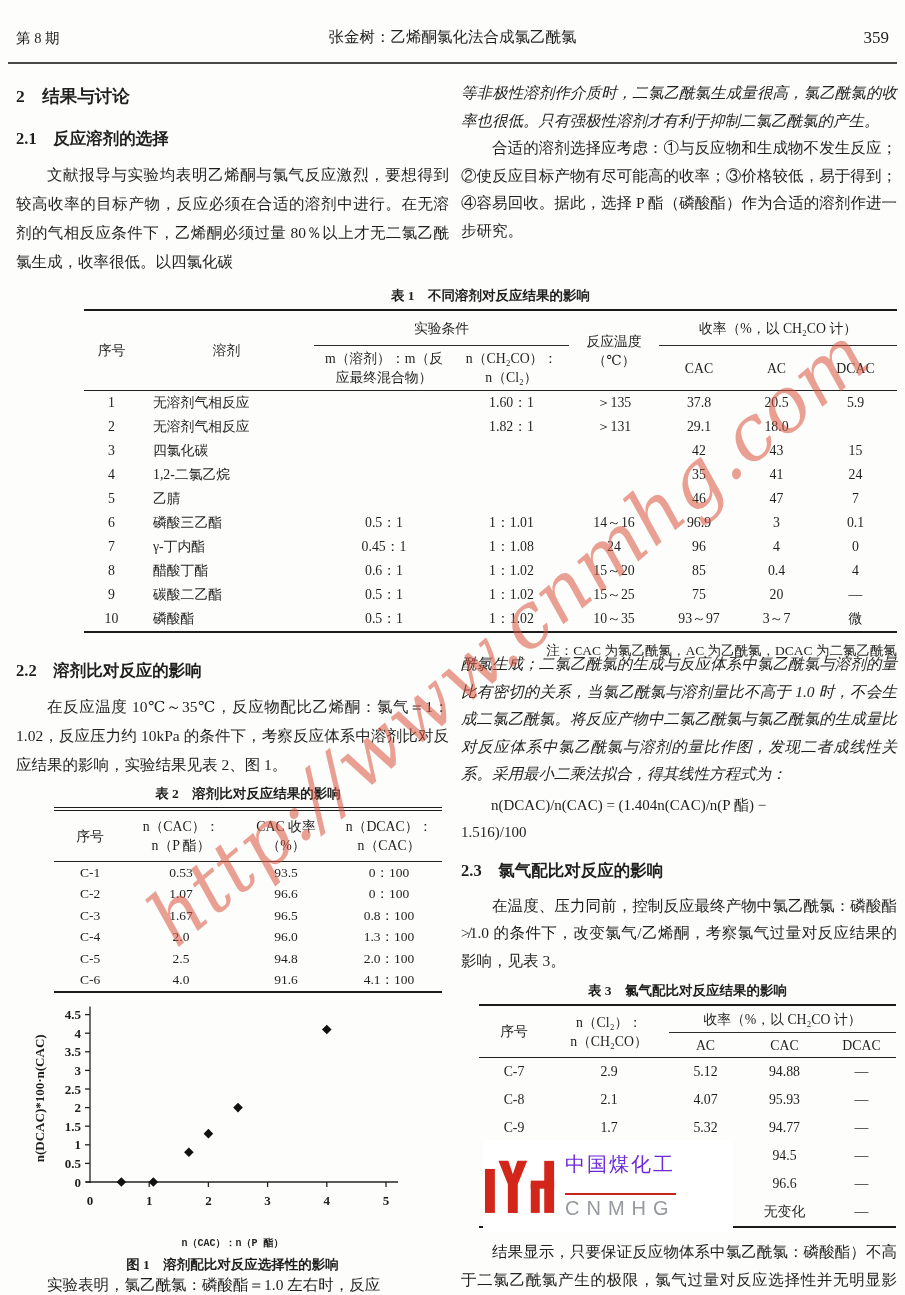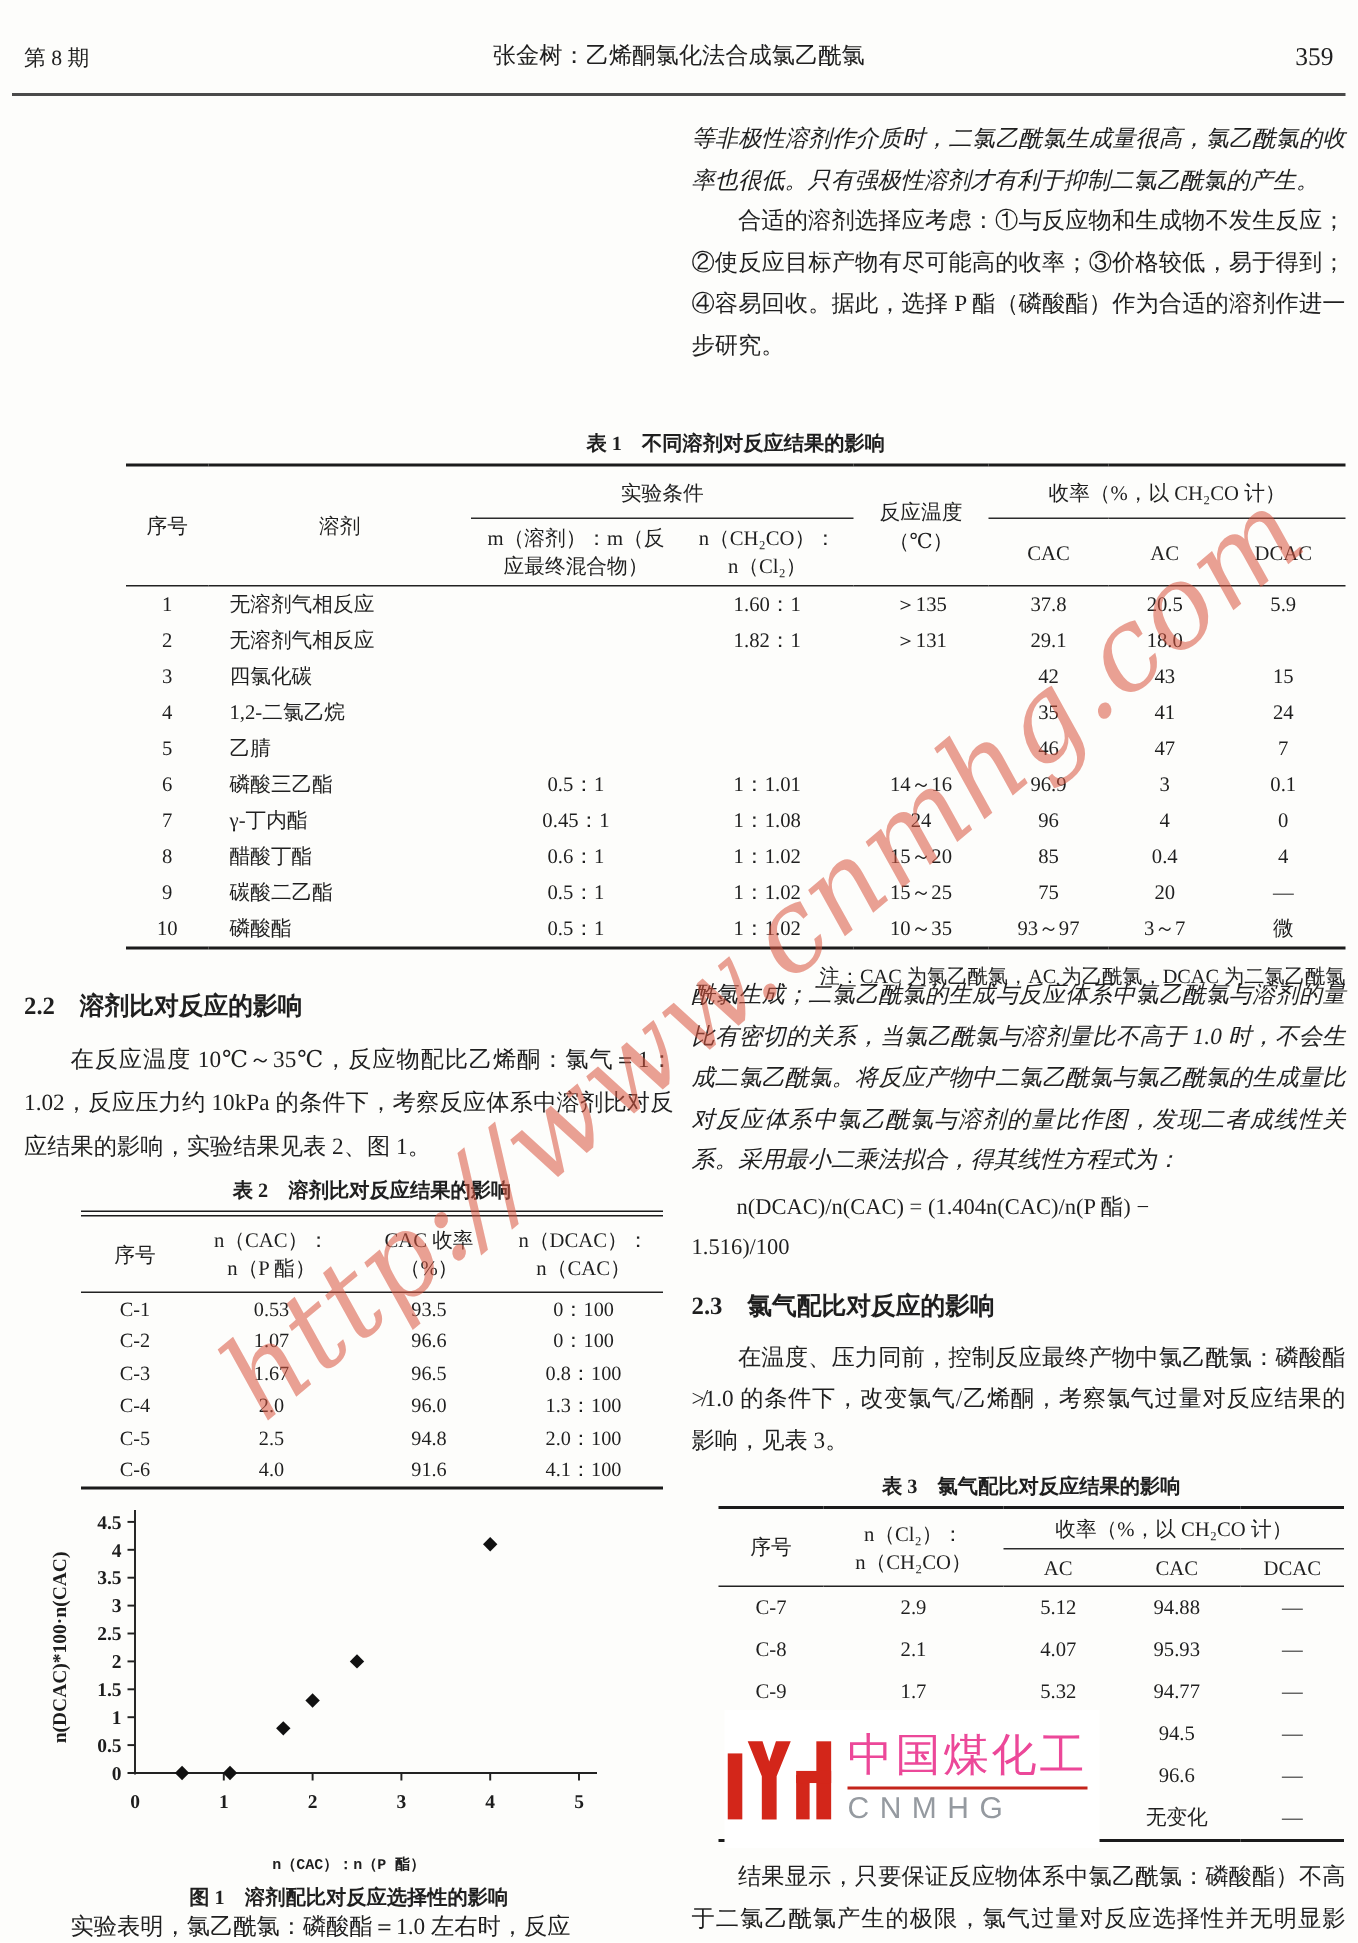--- a/index.html
+++ b/index.html
@@ -80,35 +80,40 @@
     color:rgba(216,84,62,0.55);
     font-family:"DejaVu Serif","Liberation Serif",serif;
   }
 
   
   .logo{
     position:absolute; left:483px; top:1140px; width:248px; height:92px; z-index:30;
     background:#ffffff; display:flex; align-items:center; gap:10px; padding-left:2px;
   }
   .logo-txt{display:flex; flex-direction:column; line-height:1.15;}
-  .logo-cn{font-size:30px; color:#ec4899; letter-spacing:2px; padding-bottom:3px; border-bottom:2px solid #c4241b;}
+  .logo-cn{font-size:20px; color:#6d28d9; letter-spacing:2px; padding-bottom:17px; border-bottom:2px solid #c4241b;}
   .logo-en{font-size:20px; color:#959aa0; letter-spacing:7px; padding-top:2px; font-family:"Liberation Sans",sans-serif;}
 </style>
 </head>
 <body>
 
 <div class="page">
 
   <div class="header">
     <span class="hdr-issue">第 8 期</span>
     <span class="hdr-title">张金树：乙烯酮氯化法合成氯乙酰氯</span>
     <span class="hdr-page">359</span>
   </div>
   <div class="hrule"></div>
 
+  <div class="lt">
+    <p class="h2">2　结果与讨论</p>
+    <p class="h3">2.1　反应溶剂的选择</p>
+    <p class="para">文献报导与实验均表明乙烯酮与氯气反应激烈，要想得到较高收率的目标产物，反应必须在合适的溶剂中进行。在无溶剂的气相反应条件下，乙烯酮必须过量 80％以上才无二氯乙酰氯生成，收率很低。以四氯化碳</p>
+  </div>
 
   <div class="rt">
     <p class="para noindent rline">等非极性溶剂作介质时，二氯乙酰氯生成量很高，氯乙酰氯的收率也很低。只有强极性溶剂才有利于抑制二氯乙酰氯的产生。</p>
     <p class="para rline" style="margin-top:0;">合适的溶剂选择应考虑：①与反应物和生成物不发生反应；②使反应目标产物有尽可能高的收率；③价格较低，易于得到；④容易回收。据此，选择 P 酯（磷酸酯）作为合适的溶剂作进一步研究。</p>
   </div>
 
   <div class="t1blk">
     <p class="tcap">表 1　不同溶剂对反应结果的影响</p>
     <table class="t1">
       <colgroup>

